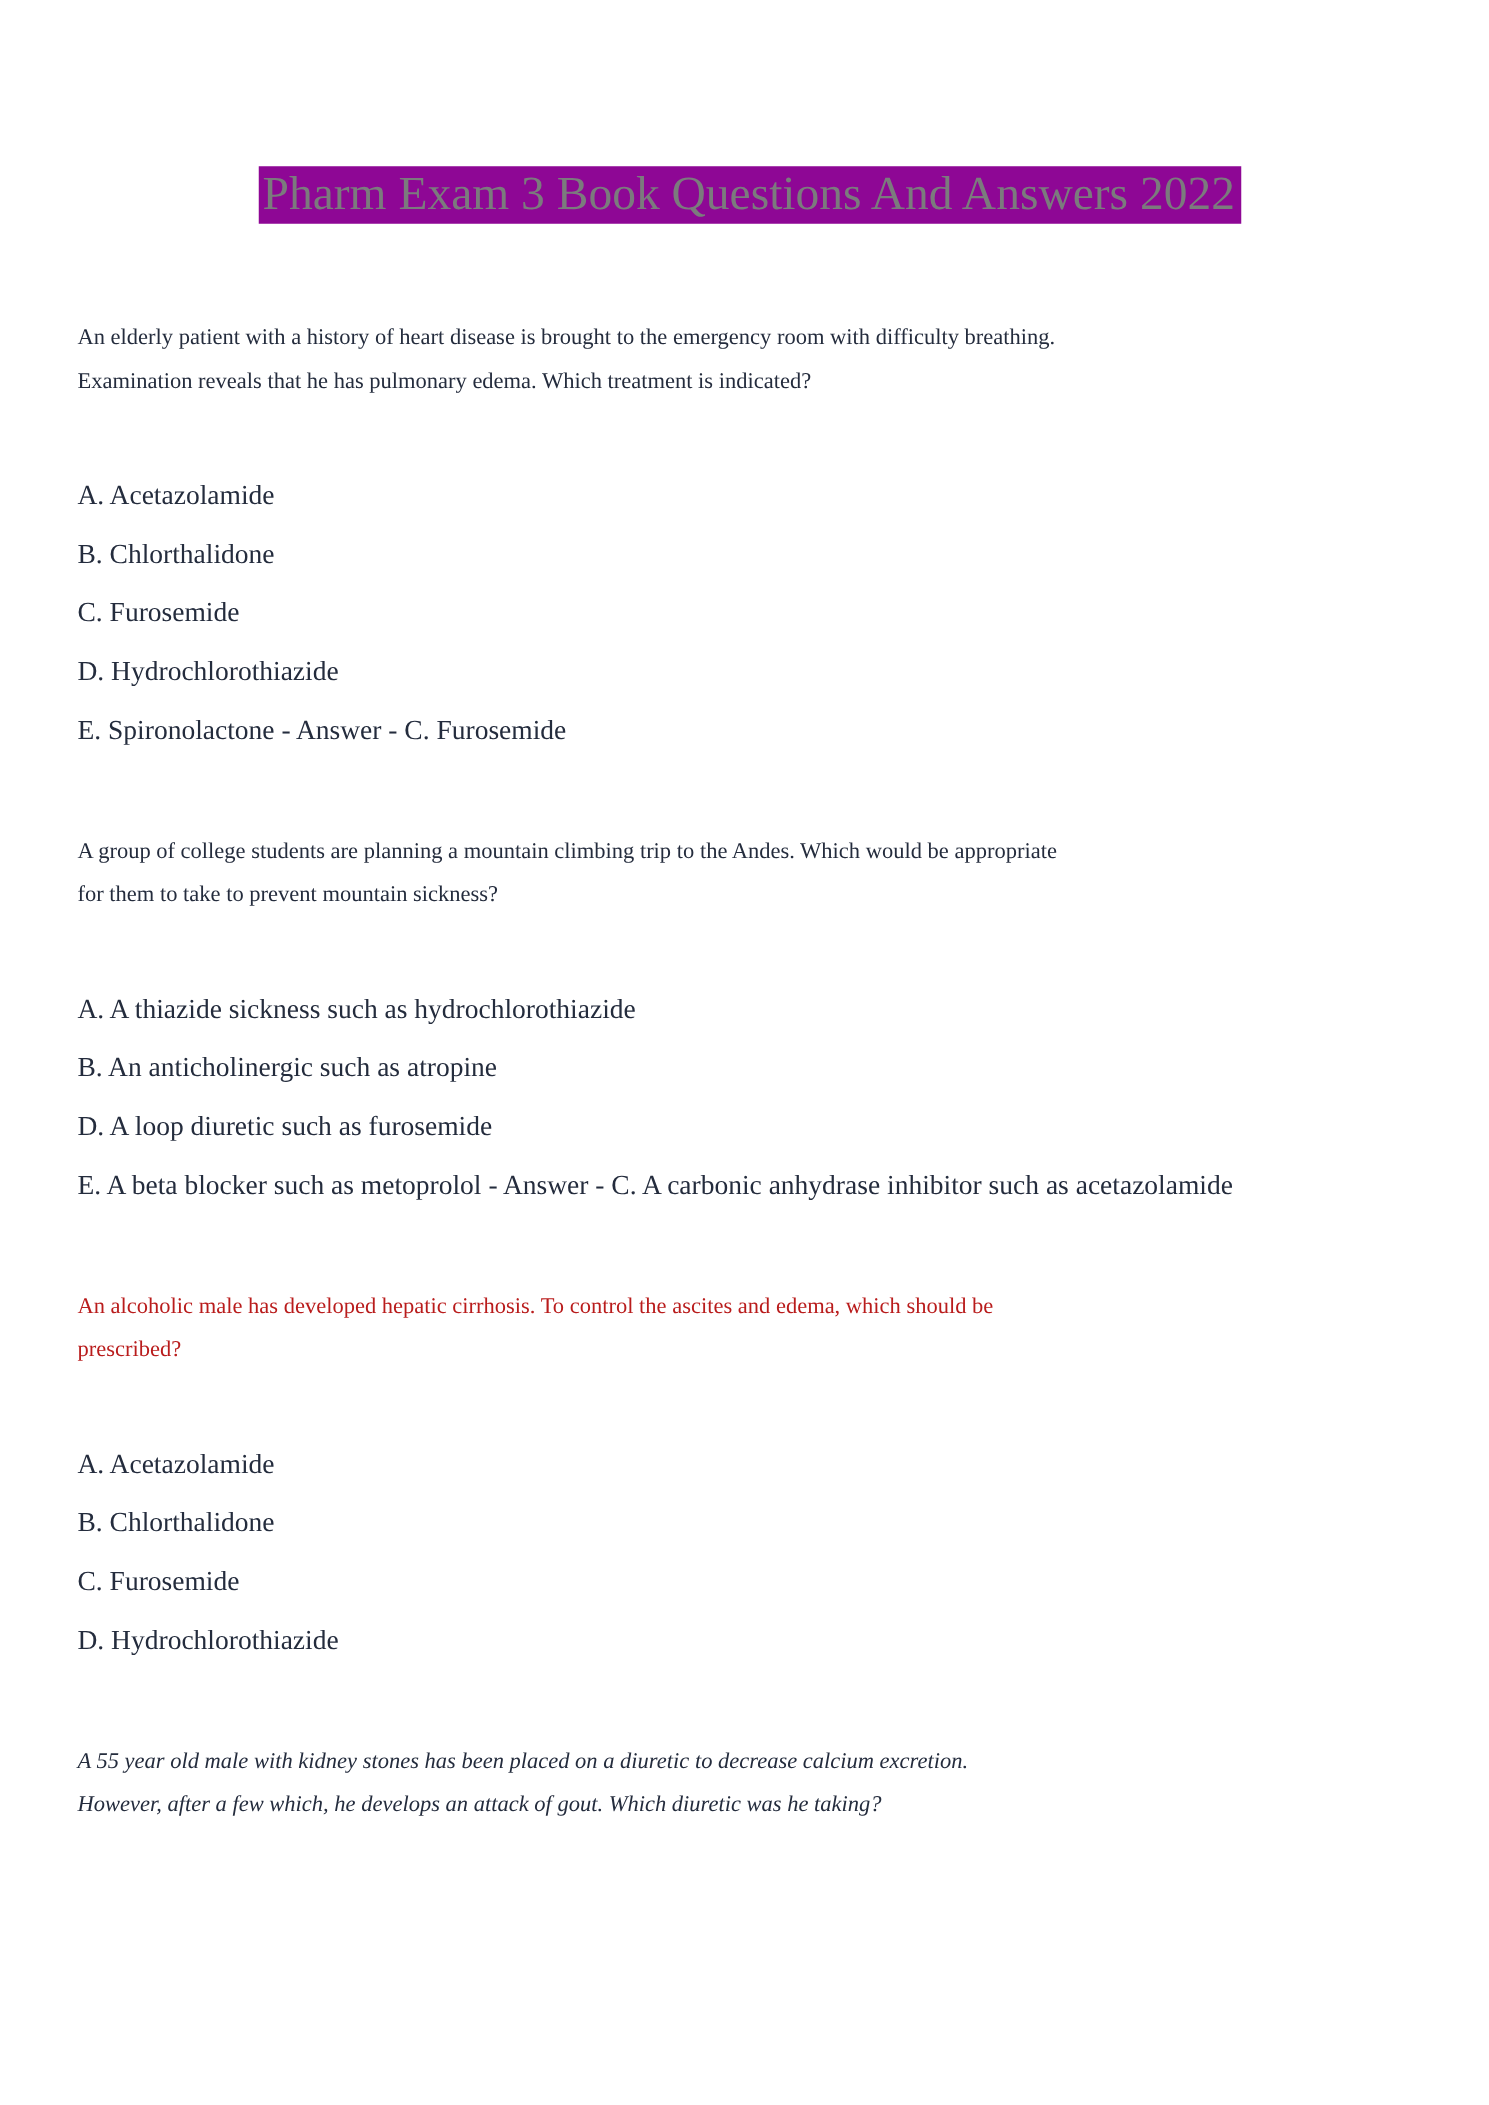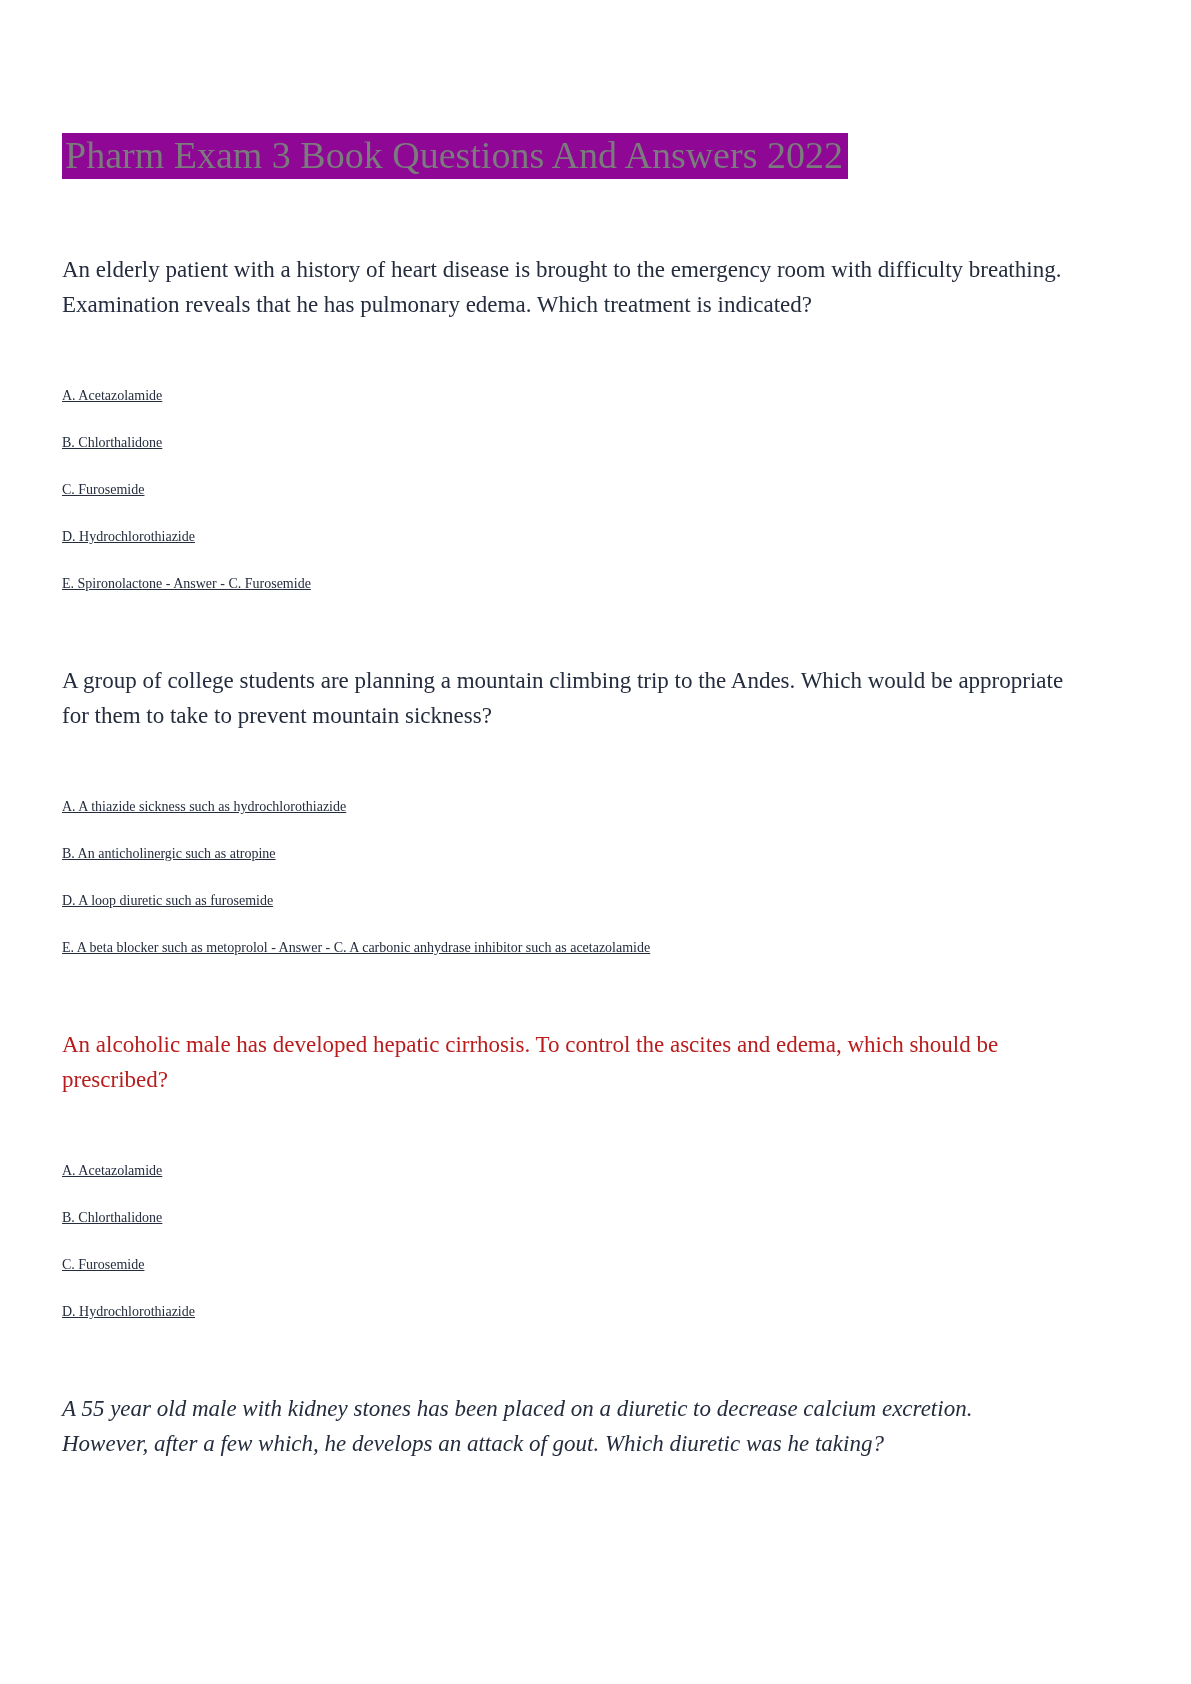--- a/index.html
+++ b/index.html
@@ -26,37 +26,37 @@
     margin: 0 0 73px 0;
     padding: 1px 5px 3px 3px;
     font-size: 38px;
     font-weight: 400;
     line-height: 42px;
     background: #8e0795;
     color: #7b7b7d;
   }
   .title-wrap {
     line-height: 0; 
+    text-align: center;
   }
   .question {
     margin: 0 0 56px 0;
-    font-size: 23px;
+    font-size: 18px;
     line-height: 35px;
     color: #242c3d;
   }
   .qline {
     white-space: nowrap;
   }
   .choice {
     margin: 0 0 12px 0;
-    font-size: 14px;
+    font-size: 22px;
     line-height: 35px;
     color: #242c3d;
     white-space: nowrap;
-    text-decoration: underline;
   }
   .qblock {
     margin: 0 0 62px 0;
   }
   .qblock:last-child {
     margin-bottom: 17px;
     font-style: italic;
   }
 </style>
 </head>

